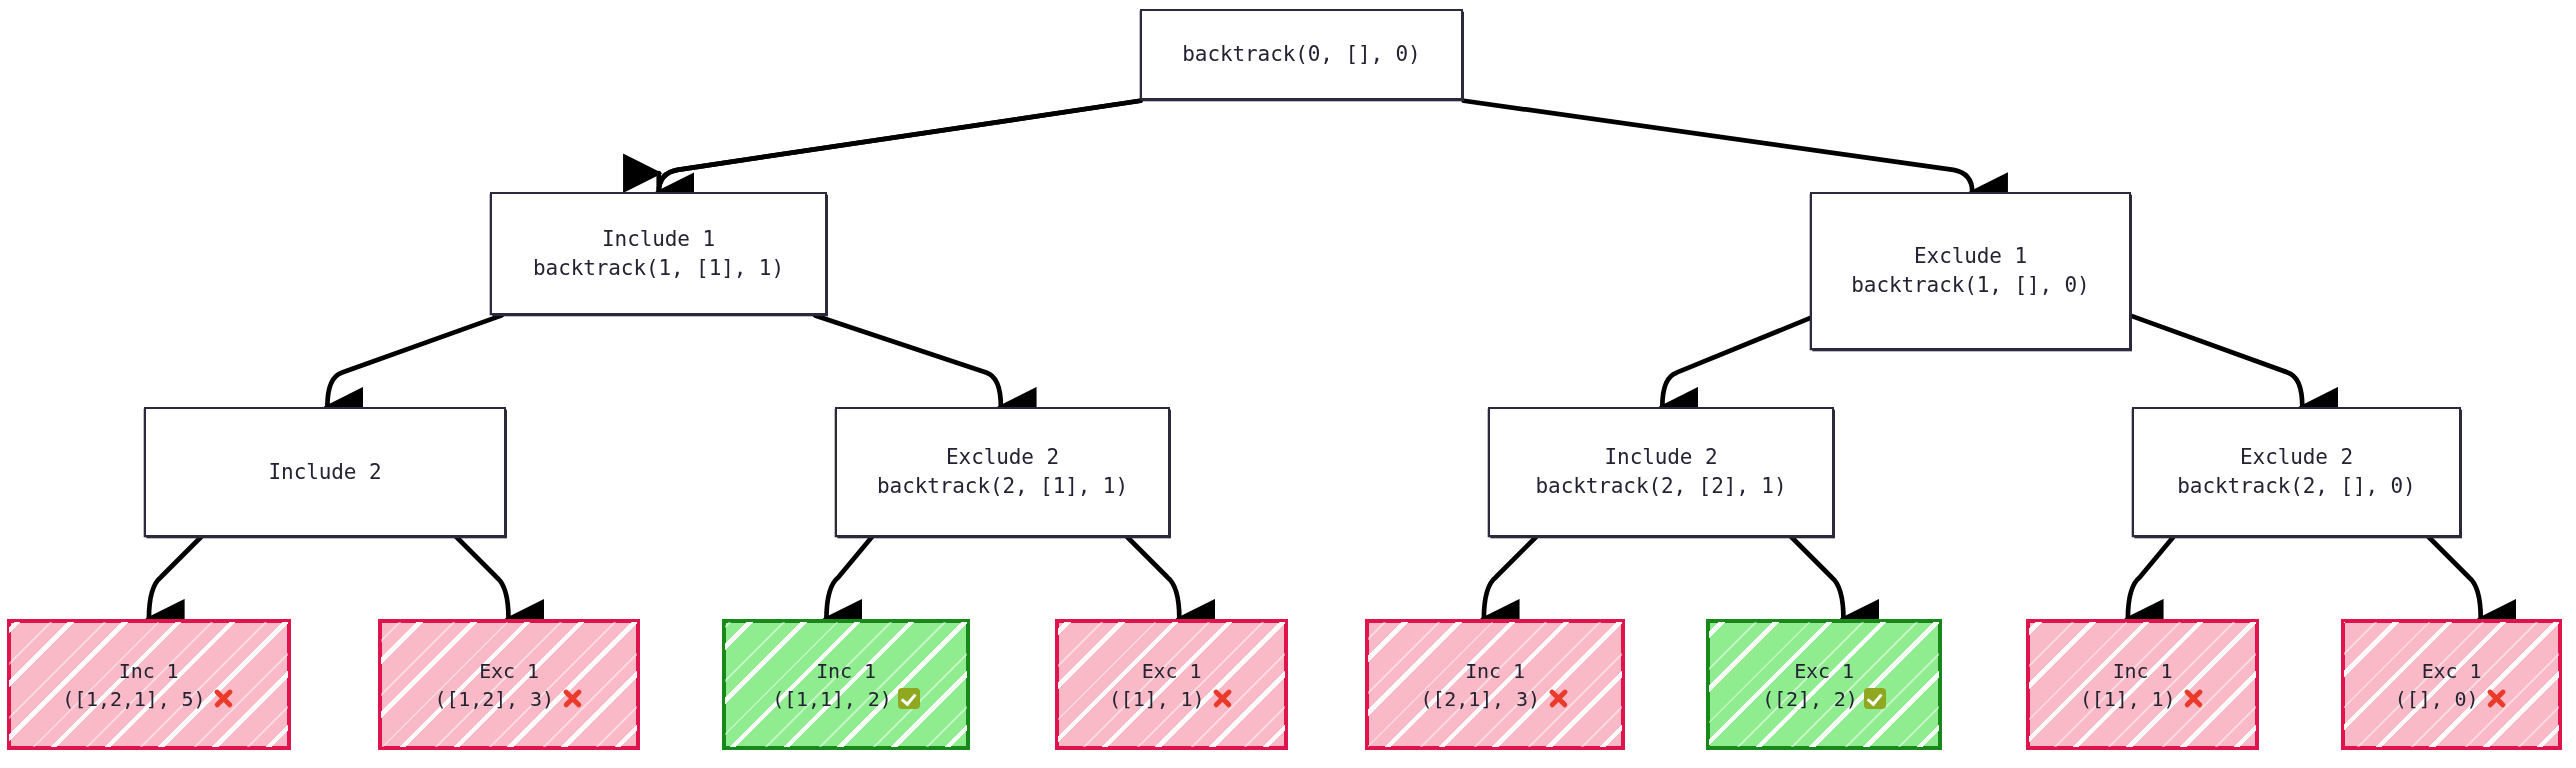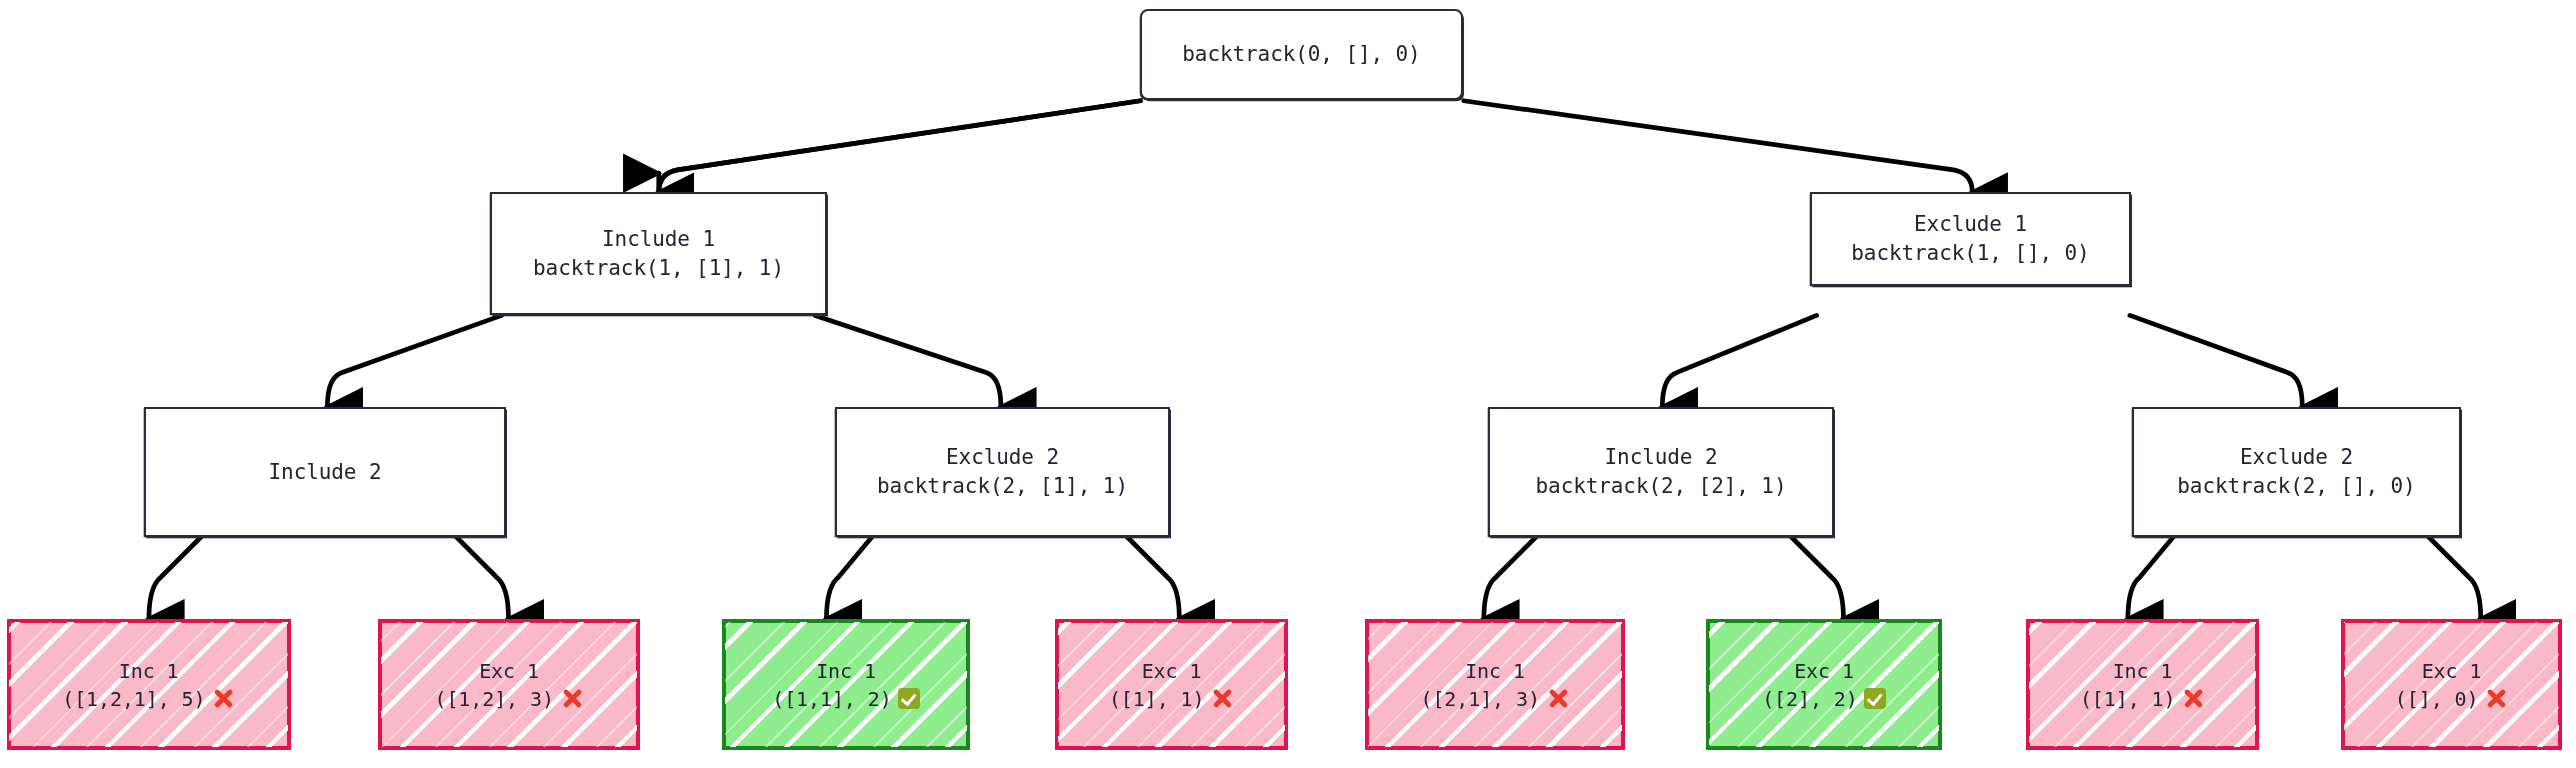--- a/index.html
+++ b/index.html
@@ -194,30 +194,30 @@
       <path d="M 1680 800 L 1740 860 Q 1758 874 1758 922" marker-end="url(#arrowhead)"></path>
 
       <path d="M 2290 800 L 2230 860 Q 2212 874 2212 922" marker-end="url(#arrowhead)"></path>
       <path d="M 2670 800 L 2730 860 Q 2748 874 2748 922" marker-end="url(#arrowhead)"></path>
 
       <path d="M 3240 800 L 3190 860 Q 3172 874 3172 922" marker-end="url(#arrowhead)"></path>
       <path d="M 3620 800 L 3680 860 Q 3698 874 3698 922" marker-end="url(#arrowhead)"></path>
     </g>
   </svg>
 
-  <div class="node node-plain" style="left:1140px; top:9.4px; width:323px; height:91px;border-radius:8px;">
+  <div class="node node-plain" style="left:1140px; top:9.4px; width:323px; height:91px;">
     <div class="node-line">backtrack(0, [], 0)</div>
   </div>
 
   <div class="node node-plain" style="left:490px; top:192px; width:337px; height:123px;">
     <div class="node-line">Include 1</div>
     <div class="node-line">backtrack(1, [1], 1)</div>
   </div>
 
-  <div class="node node-plain" style="left:1810px; top:192px; width:321px; height:94px;">
+  <div class="node node-plain" style="left:1810px; top:192px; width:321px; height:158px;">
     <div class="node-line">Exclude 1</div>
     <div class="node-line">backtrack(1, [], 0)</div>
   </div>
 
   <div class="node node-plain" style="left:144px; top:407px; width:362px; height:130px;">
     <div class="node-line">Include 2</div>
   </div>
 
   <div class="node node-plain" style="left:835px; top:407px; width:335px; height:130px;">
     <div class="node-line">Exclude 2</div>

